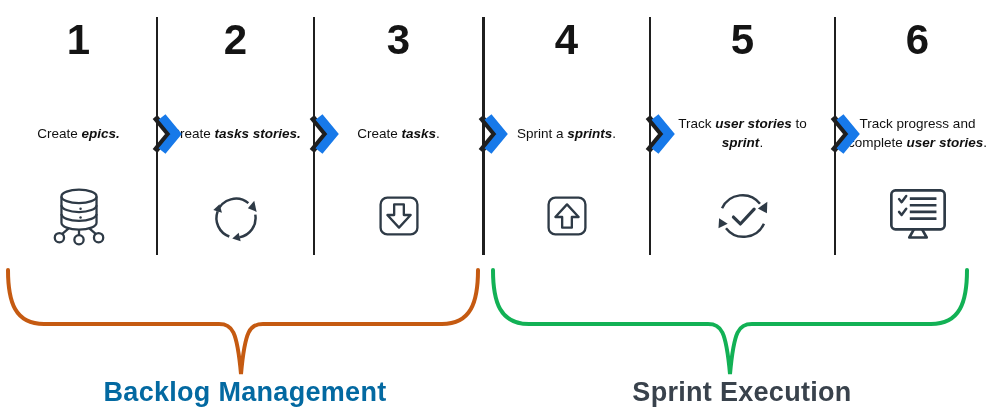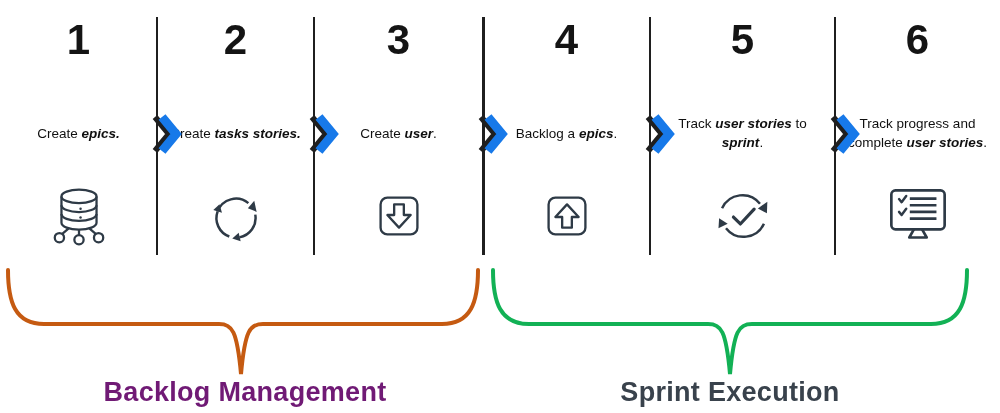--- a/index.html
+++ b/index.html
@@ -19,36 +19,36 @@
             display:flex;align-items:center;justify-content:center;}
 
   .divider{position:absolute;top:17px;height:238px;width:2px;background:#1f1f1f;}
   .divider.thick{width:3px;}
   .chev{position:absolute;top:114px;width:30px;height:40px;}
 
   .brace{position:absolute;}
   .glabel{position:absolute;top:377px;width:380px;text-align:center;
           font-size:27px;font-weight:bold;color:#39424c;letter-spacing:.3px;}
   #label-backlog{left:55px;}
-  #label-sprint{left:540px;}
+  #label-sprint{left:552px;}
 </style>
 </head>
 <body>
 
 <div id="diagram">
 
   <svg id="brace-backlog" class="brace" style="left:6px;top:266px" width="474" height="114" viewBox="0 0 474 114">
     <path id="brace-backlog-path" fill="none" stroke-width="4" stroke-linecap="round" d="M2,4 C2,36 9,58 38,58 L213,58 C226,58 231,64 235,108 C239,64 244,58 257,58 L436,58 C465,58 472,36 472,4" stroke="#c55a11"></path>
   </svg>
 
   <svg id="brace-sprint" class="brace" style="left:491px;top:266px" width="478" height="114" viewBox="0 0 478 114">
     <path id="brace-sprint-path" fill="none" stroke-width="4" stroke-linecap="round" d="M2,4 C2,36 9,58 38,58 L217,58 C230,58 235,64 239,108 C243,64 248,58 261,58 L440,58 C469,58 476,36 476,4" stroke="#12b155"></path>
   </svg>
 
-  <div id="label-backlog" class="glabel" style="color: #701a75;">Backlog Management</div>
+  <div id="label-backlog" class="glabel" style="color: #0369a1;">Backlog Management</div>
   <div id="label-sprint" class="glabel" style="color: rgb(57, 66, 76);">Sprint Execution</div>
 <div class="panel" style="left: 0px; width: 157px;">
       <div class="num">1</div>
       <div class="steptext">
         <span class="inner" style="max-width: 150px; text-align: center;"><span>Create </span><span class="em">epics.</span></span>
       </div>
       <div class="iconwrap">
       <svg width="66" height="66" viewBox="0 0 64 64">
         <g fill="none" stroke="#2e3a46" stroke-width="2.2">
           <ellipse cx="32" cy="13" rx="17" ry="6.5"></ellipse>
@@ -83,35 +83,35 @@
           <polygon points="52,28 43.5,24.4 49.7,17.2"></polygon>
           <polygon points="28.4,53.7 34.6,48.3 36.5,56.6"></polygon>
           <polygon points="16,20.5 10,26.1 18.4,28.9"></polygon>
         </g>
       </svg>
       </div>
     </div>
     <div class="panel" style="left: 314px; width: 169px;">
       <div class="num">3</div>
       <div class="steptext">
-        <span class="inner" style="max-width: 150px;"><span>Create </span><span class="em">user</span><span>.</span></span>
+        <span class="inner" style="max-width: 150px;"><span>Create </span><span class="em">tasks</span><span>.</span></span>
       </div>
       <div class="iconwrap">
       <svg width="62" height="62" viewBox="0 0 64 64">
         <g fill="none" stroke="#2e3a46" stroke-width="2.4" stroke-linejoin="round">
           <rect x="13" y="13" width="38" height="38" rx="7"></rect>
           <path d="M27,20 L37,20 L37,31 L44,31 L32,44 L20,31 L27,31 Z"></path>
         </g>
       </svg>
       </div>
     </div>
     <div class="panel" style="left: 483px; width: 167px;">
       <div class="num">4</div>
       <div class="steptext">
-        <span class="inner" style="max-width: 160px;"><span>Backlog a </span><span class="em">epics</span><span>.</span></span>
+        <span class="inner" style="max-width: 160px;"><span>Sprint a </span><span class="em">sprints</span><span>.</span></span>
       </div>
       <div class="iconwrap">
       <svg width="62" height="62" viewBox="0 0 64 64">
         <g fill="none" stroke="#2e3a46" stroke-width="2.4" stroke-linejoin="round">
           <rect x="13" y="13" width="38" height="38" rx="7"></rect>
           <path d="M27,44 L37,44 L37,33 L44,33 L32,20 L20,33 L27,33 Z"></path>
         </g>
       </svg>
       </div>
     </div>

